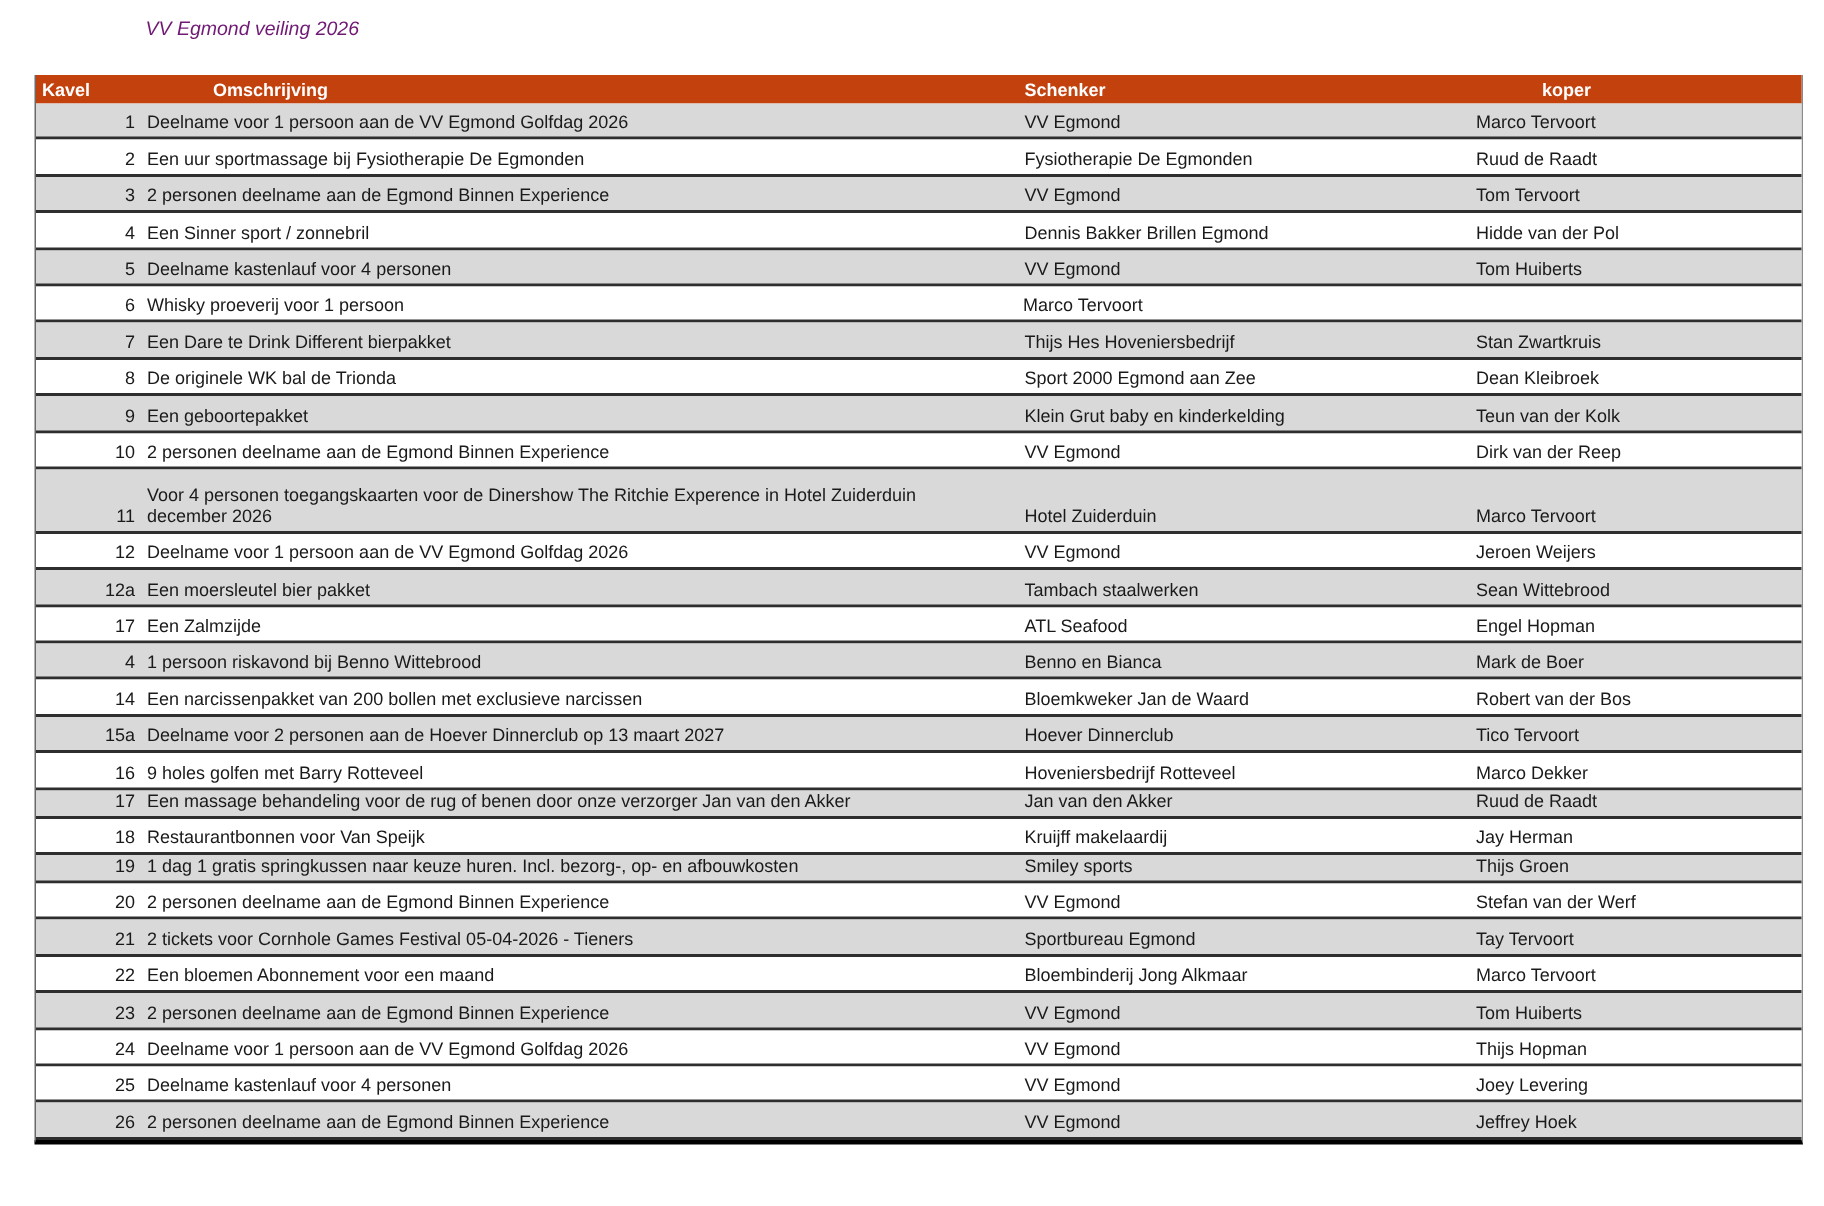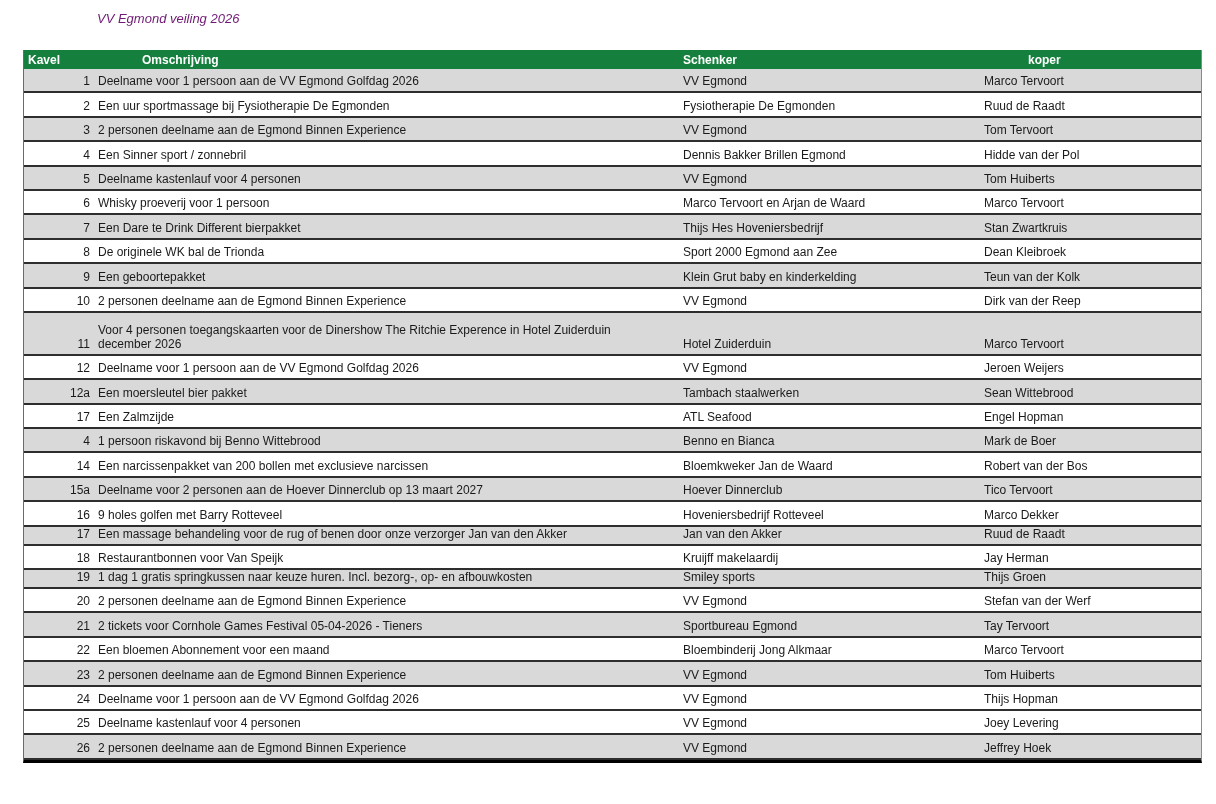--- a/index.html
+++ b/index.html
@@ -11,21 +11,21 @@
   .doc-title{
     position:absolute;left:97px;top:11px;font-size:13px;color:#701a75;font-style:italic;
   }
   .auction-table{
     position:absolute;left:23px;top:50px;width:1177px;
     border-left:1px solid #6a6a6a;border-right:1px solid #8a8a8a;
     border-bottom:3px solid #000000;box-sizing:content-box;
   }
   .hdr-row{
     display:grid;grid-template-columns:70px 584px 302px 221px;
-    background:#15803d;color:#ffffff;font-weight:bold;font-size:12px;
+    background:#c2410c;color:#ffffff;font-weight:bold;font-size:12px;
     height:19px;align-items:center;
   }
   .hdr-cell{white-space:nowrap;overflow:hidden;}
   .hdr-kavel{padding-left:4px;}
   .hdr-oms{padding-left:4px;margin-left:44px;}
   .hdr-schenker{padding-left:5px;}
   .hdr-koper{padding-left:4px;margin-left:44px;}
   .row{
     display:grid;grid-template-columns:70px 584px 302px 221px;
     height:24.4px;border-bottom:2px solid #2e2e2e;box-sizing:border-box;
@@ -96,21 +96,20 @@
           <div>Deelname kastenlauf voor 4 personen</div>
         </div>
         <div class="cell schenker">VV Egmond</div>
         <div class="cell koper">Tom Huiberts</div>
       </div>
       <div class="row white">
         <div class="cell kavel">6</div>
         <div class="cell oms">
           <div>Whisky proeverij voor 1 persoon</div>
         </div>
-        <div class="cell schenker">Marco Tervoort en Arjan de Waard</div>
         <div class="cell koper">Marco Tervoort</div>
       </div>
       <div class="row gray">
         <div class="cell kavel">7</div>
         <div class="cell oms">
           <div>Een Dare te Drink Different bierpakket</div>
         </div>
         <div class="cell schenker">Thijs Hes Hoveniersbedrijf</div>
         <div class="cell koper">Stan Zwartkruis</div>
       </div>

